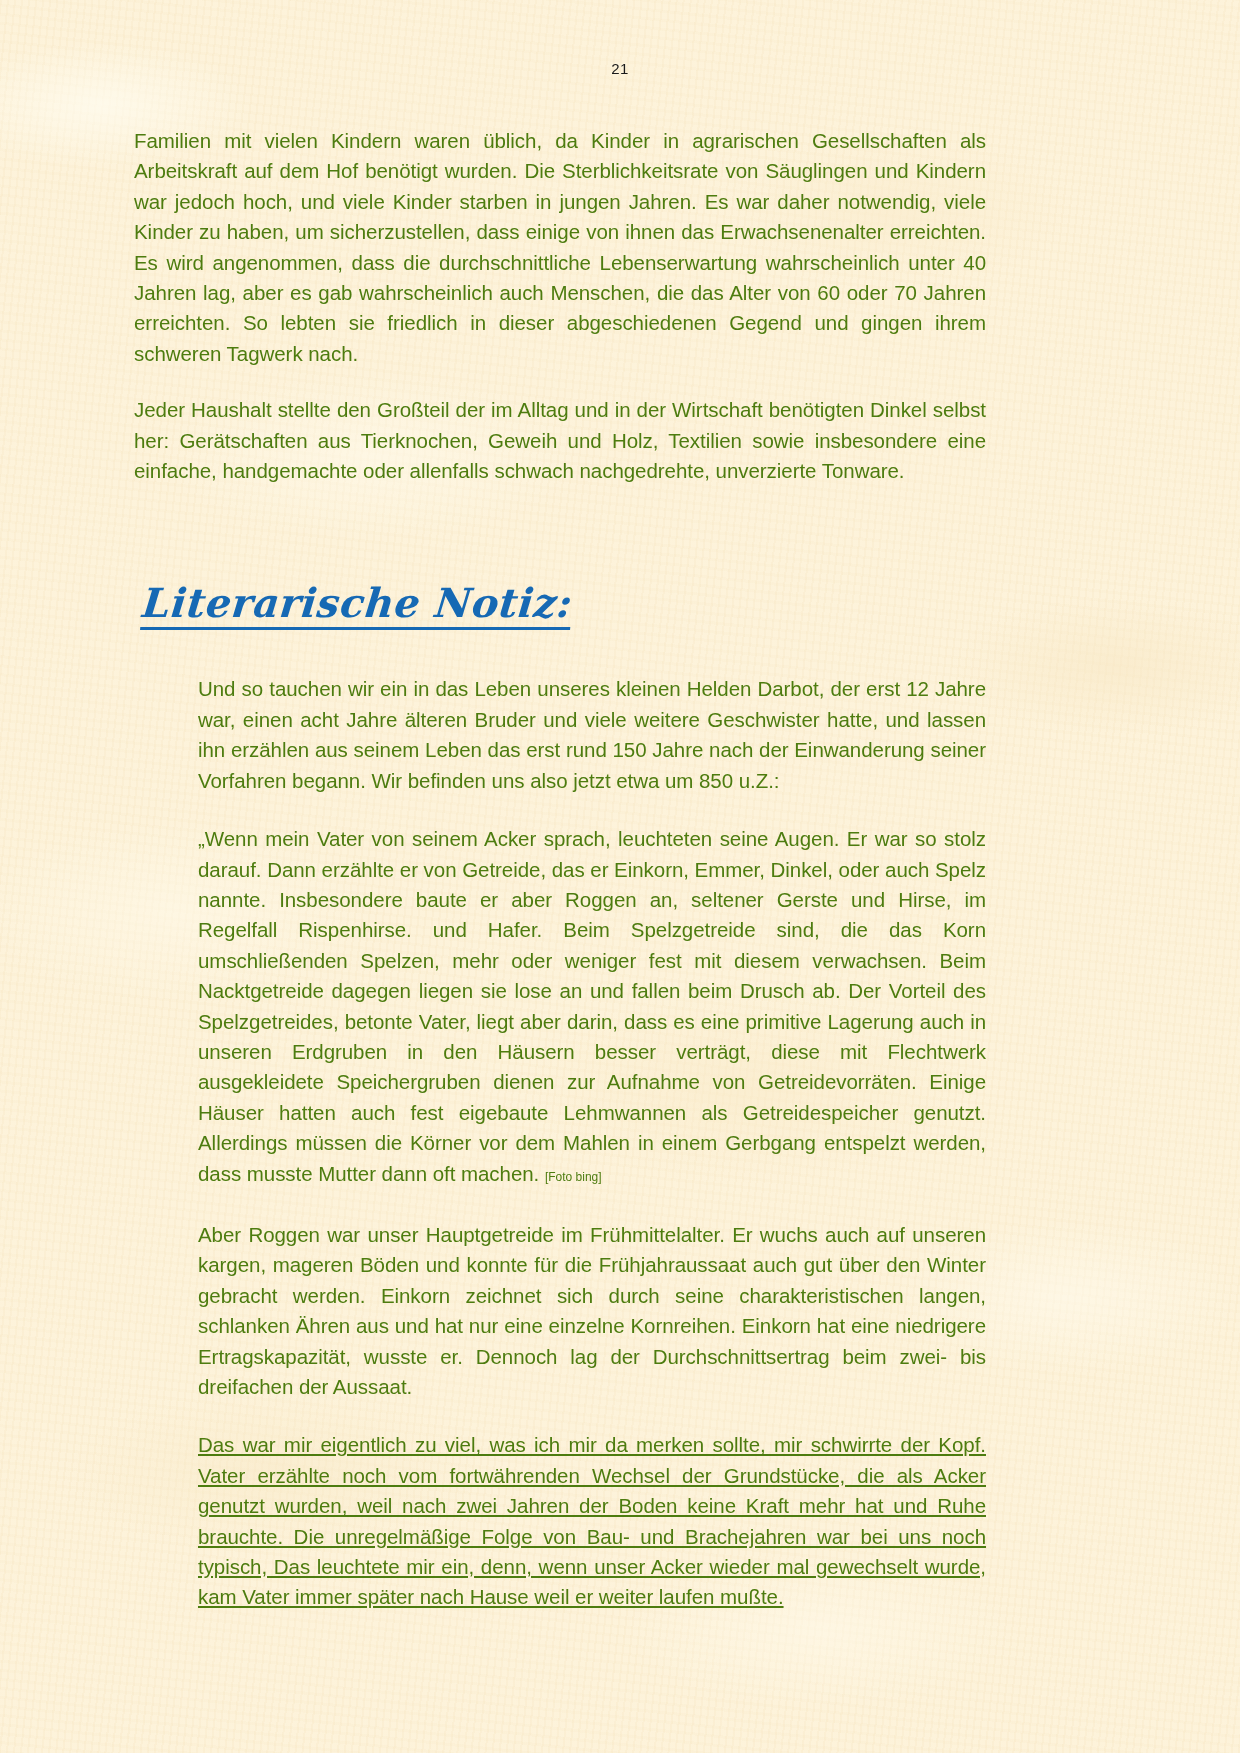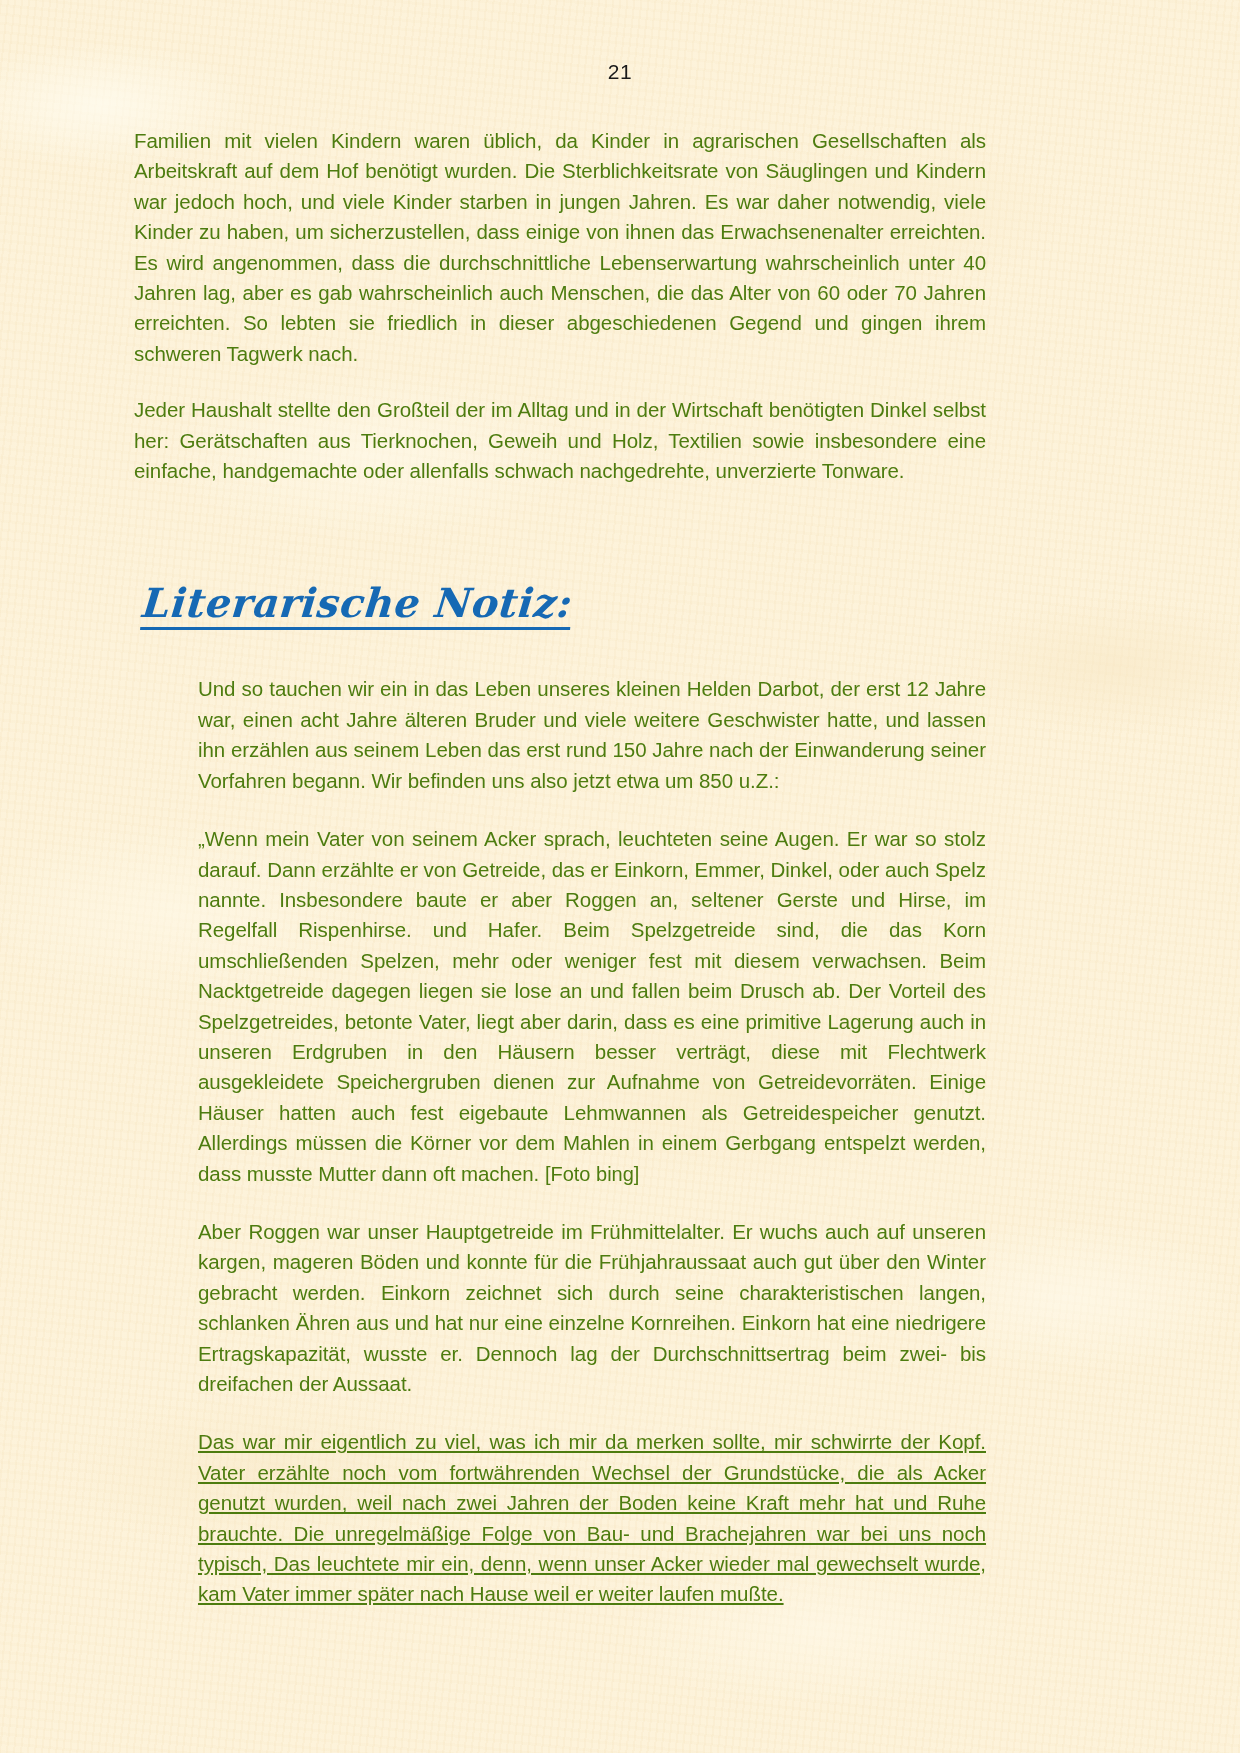--- a/index.html
+++ b/index.html
@@ -40,21 +40,21 @@
     width: 1240px;
     height: 1753px;
     box-sizing: border-box;
   }
   .page-number {
     position: absolute;
     top: 60px;
     left: 0;
     width: 1240px;
     text-align: center;
-    font-size: 21px;
+    font-size: 15px;
     letter-spacing: 0.5px;
     color: #1a1a1a;
   }
   .content {
     position: absolute;
     top: 126px;
     left: 134px;
     width: 852px;
   }
   p.body-par {
@@ -89,21 +89,21 @@
     margin-left: 64px;
     width: 788px;
   }
   .indented-block p.body-par {
     margin-bottom: 28px;
   }
   .indented-block p.body-par:last-child {
     margin-bottom: 0;
   }
   .foto-note {
-    font-size: 20px;
+    font-size: 12px;
     letter-spacing: 0;
   }
 </style>
 </head>
 <body>
 
 <div class="paper-texture"></div>
 
 <div class="page">
 

